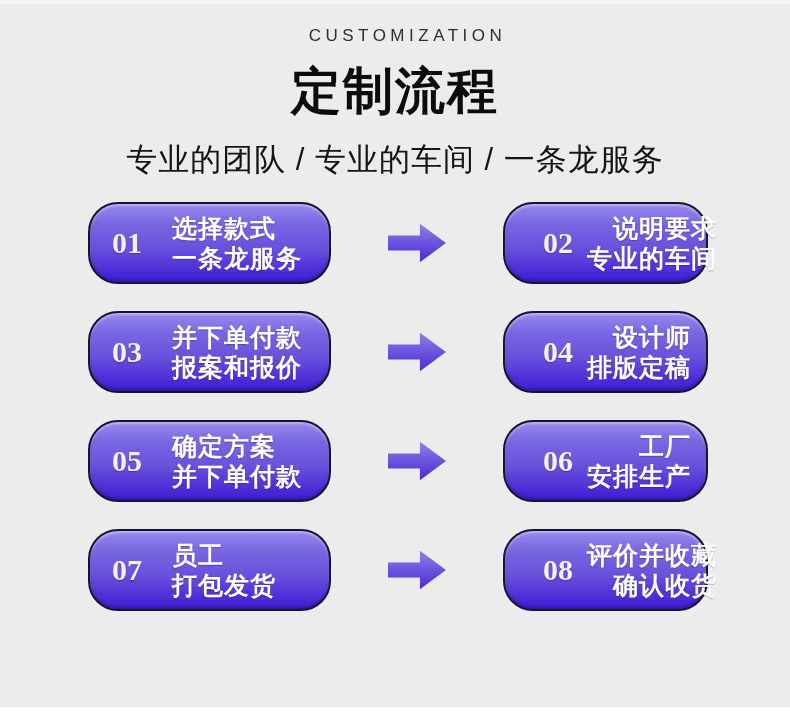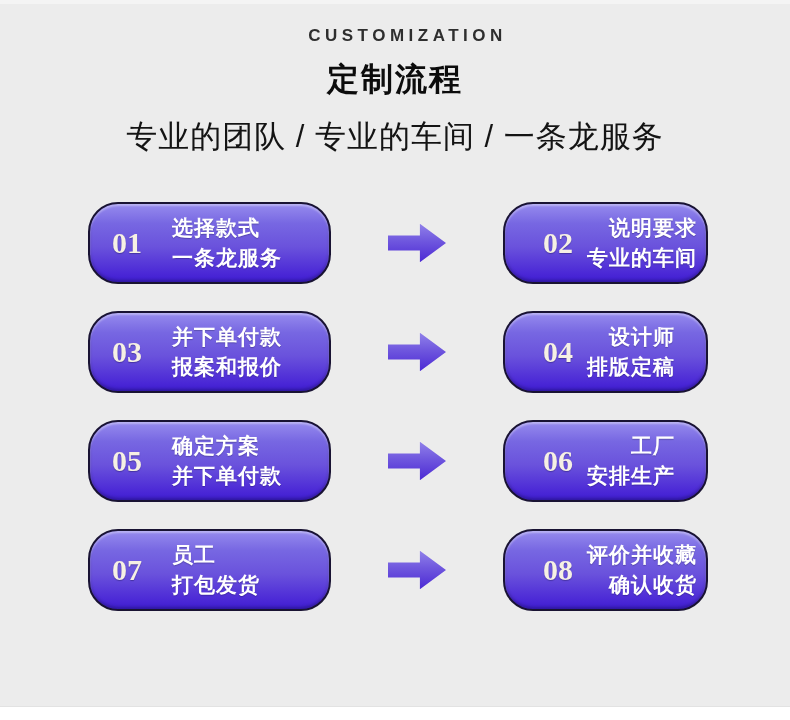--- a/index.html
+++ b/index.html
@@ -34,26 +34,26 @@
     top: 26px;
     left: 0;
     width: 790px;
     text-align: center;
     color: #111111;
   }
   .eyebrow {
     font-size: 17px;
     letter-spacing: 4.5px;
     color: #2e2e2e;
-    font-weight: 700;
+    font-weight: 400;
     padding-left: 25px;
   }
   .title {
     margin-top: 12px;
-    font-size: 32px;
+    font-size: 50px;
     font-weight: 800;
     color: #0c0c0c;
     letter-spacing: 2px;
   }
   .subtitle {
     margin-top: 14px;
     font-size: 31px;
     font-weight: 500;
     color: #141414;
     letter-spacing: 1px;
@@ -90,21 +90,21 @@
     font-weight: 700;
     color: #f6f0e4;
     width: 46px;
     flex: 0 0 auto;
     text-shadow: 0 1px 1px rgba(0,0,30,0.3);
   }
   .card .lines {
     margin-left: 14px;
     display: flex;
     flex-direction: column;
-    font-size: 21px;
+    font-size: 25px;
     font-weight: 700;
     line-height: 30px;
     letter-spacing: 1px;
     text-shadow: 0 1px 1px rgba(0,0,30,0.25);
     white-space: nowrap;
   }
   .arrow-cell {
     flex: 1 1 auto;
     display: flex;
     justify-content: center;

